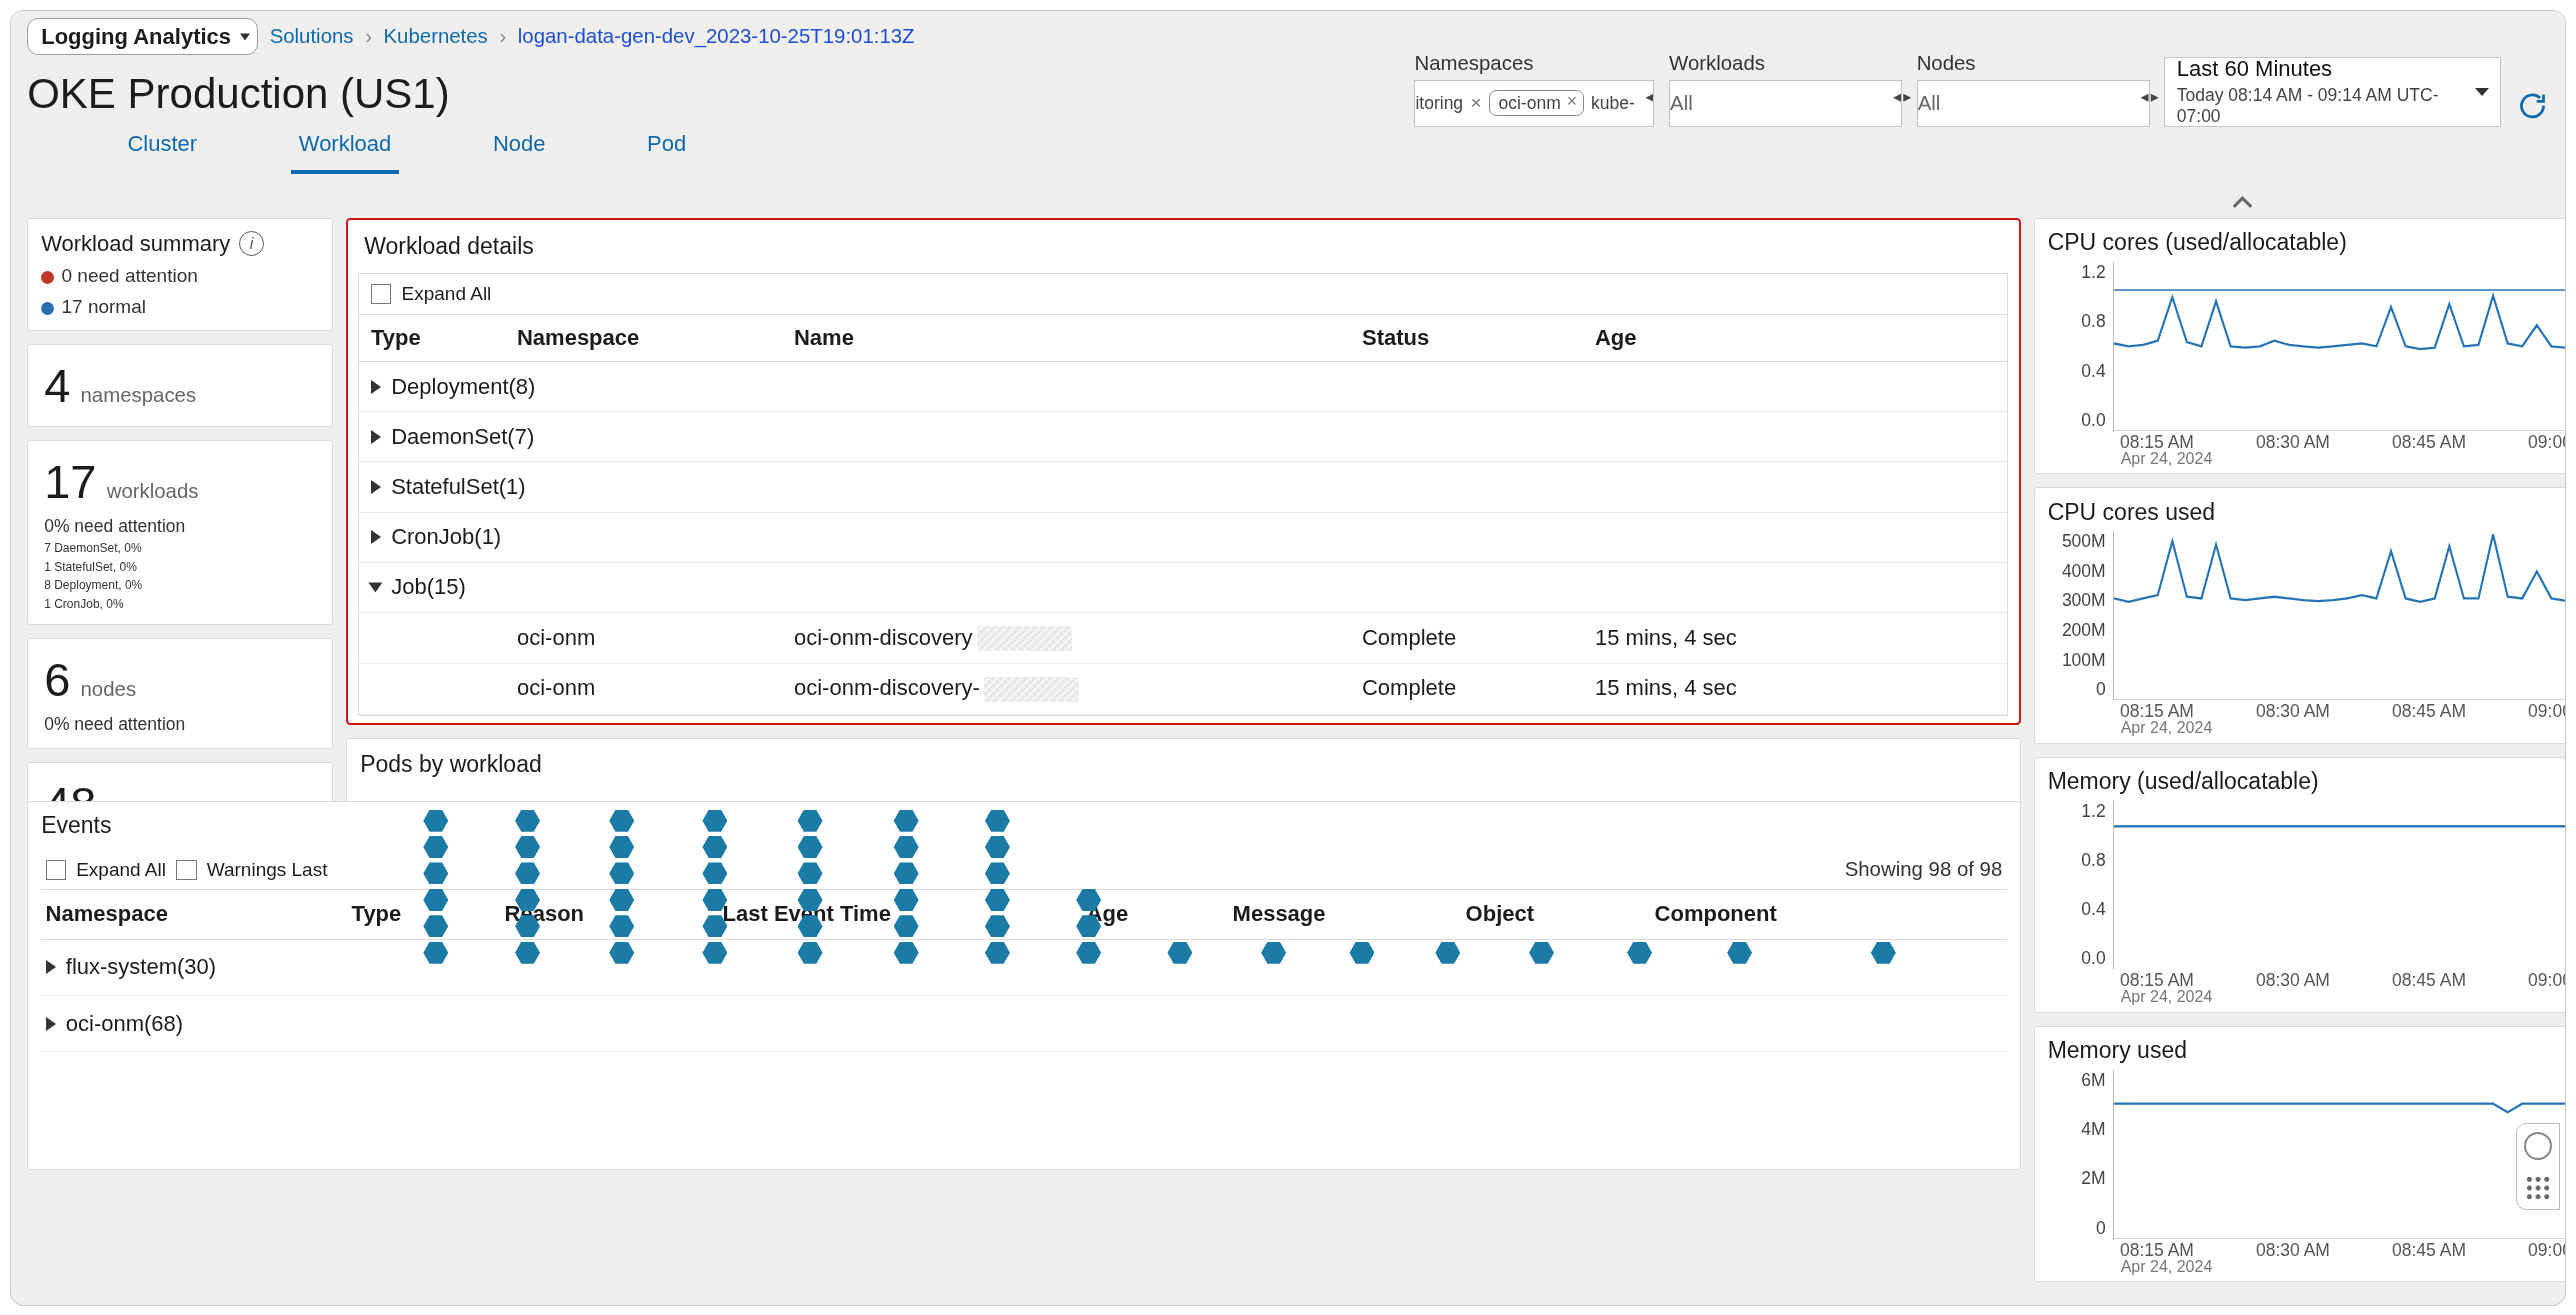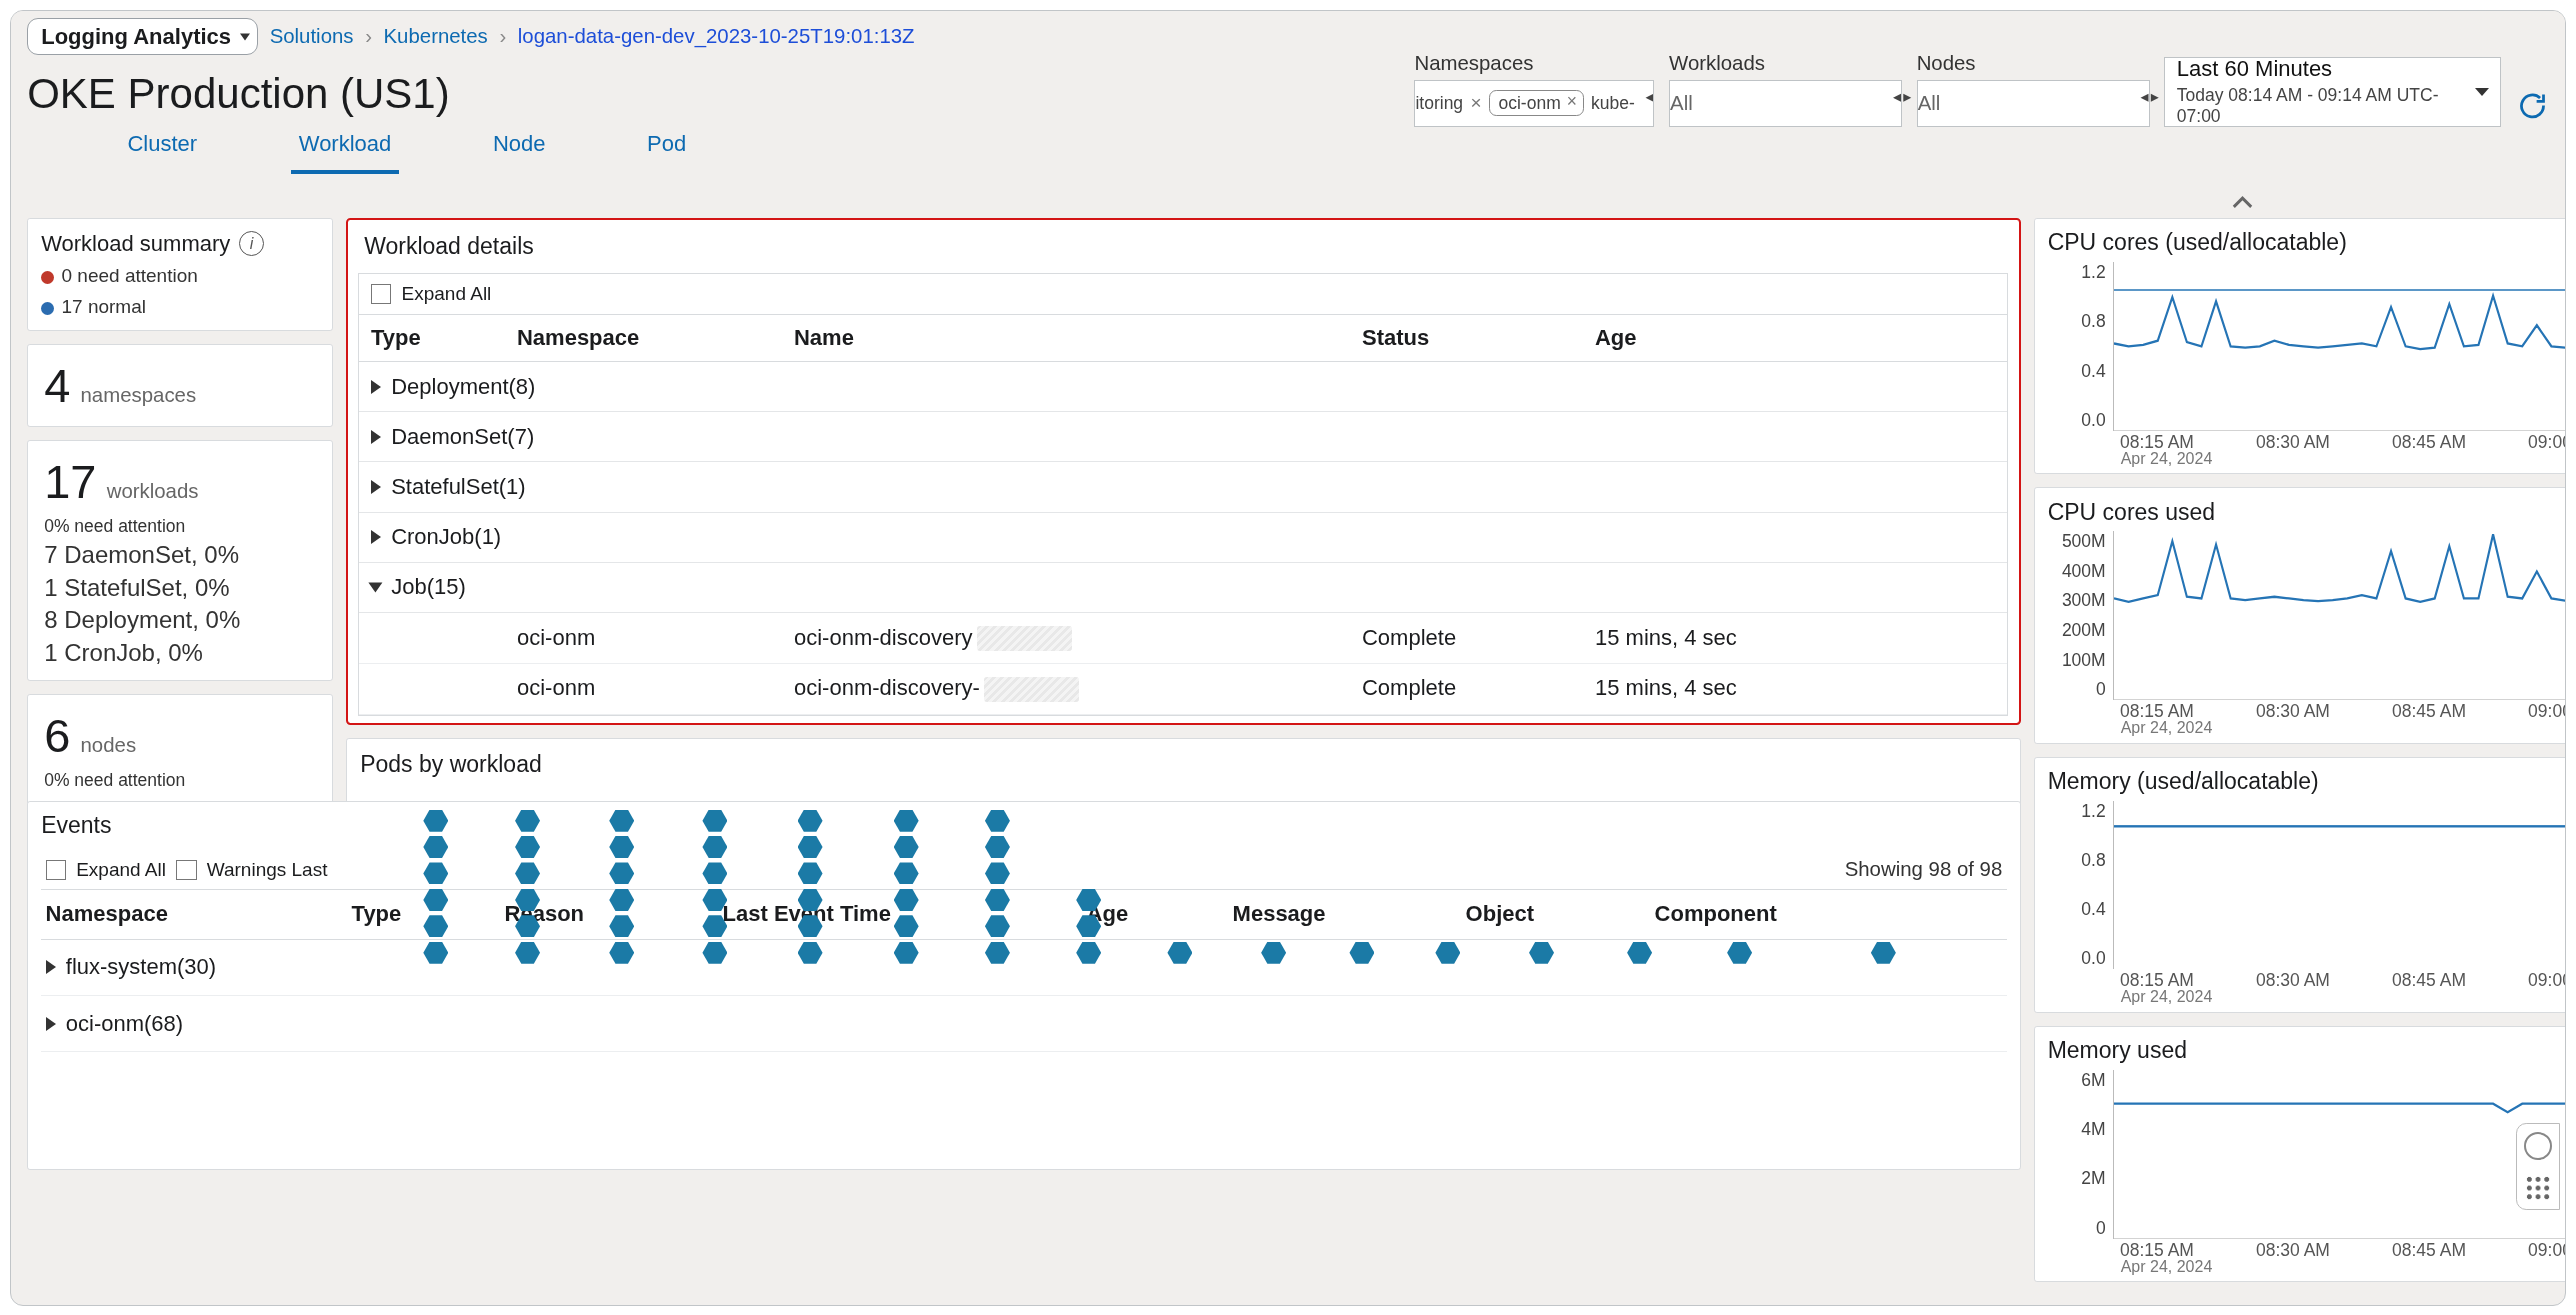--- a/index.html
+++ b/index.html
@@ -92,21 +92,21 @@
   .legend-dot { display:inline-block; width:13px; height:13px; border-radius:50%; margin-right:7.3px; vertical-align:middle; }
   .dot-red { background:#c0392b; }
   .dot-blue{ background:#2b6cb0; }
   .ws-summary .legend { font-size:19px; margin-top:8.7px; color:#333; }
 
   .stat-card { padding:13px 16px; }
   .stat-main { display:flex; align-items:baseline; gap:10.2px; }
   .stat-num  { font-size:47px; font-weight:300; }
   .stat-lbl  { font-size:20.4px; color:#666; }
   .stat-sub  { font-size:17.5px; color:#333; margin-top:7.3px; }
-  .stat-line { font-size:24px; color:#333; margin-top:4.4px; }
+  .stat-line { font-size:12px; color:#333; margin-top:4.4px; }
 
   
   .wd-panel { border:2.9px solid #d31515 !important; border-radius:4.4px; padding:7.3px 10.2px; }
   .wd-title { font-size:23px; font-weight:400; margin:5.8px 5.8px 13px 5.8px; }
   .wd-inner { border:1.5px solid #d8dbde; }
   .wd-toolbar { display:flex; align-items:center; gap:10.2px; padding:8.7px 11.6px; }
   .chk { width:20.4px; height:20.4px; border:1.5px solid #777; background:#fff; display:inline-block; }
   .wd-th { display:grid; grid-template-columns: 146px 277px 568px 233px 1fr; padding:10.2px 11.6px; border-top:1.5px solid #d8dbde; border-bottom:1.5px solid #d8dbde; font-size:22px; font-weight:600; }
   .wd-row-group { border-bottom:1.5px solid #e4e6e8; padding:11.6px 11.6px; font-size:22px; }
   .wd-row-group .caret { display:inline-block; width:0; height:0; border-top:7.3px solid transparent; border-bottom:7.3px solid transparent; border-left:10.2px solid #333; margin-right:10.2px; }

